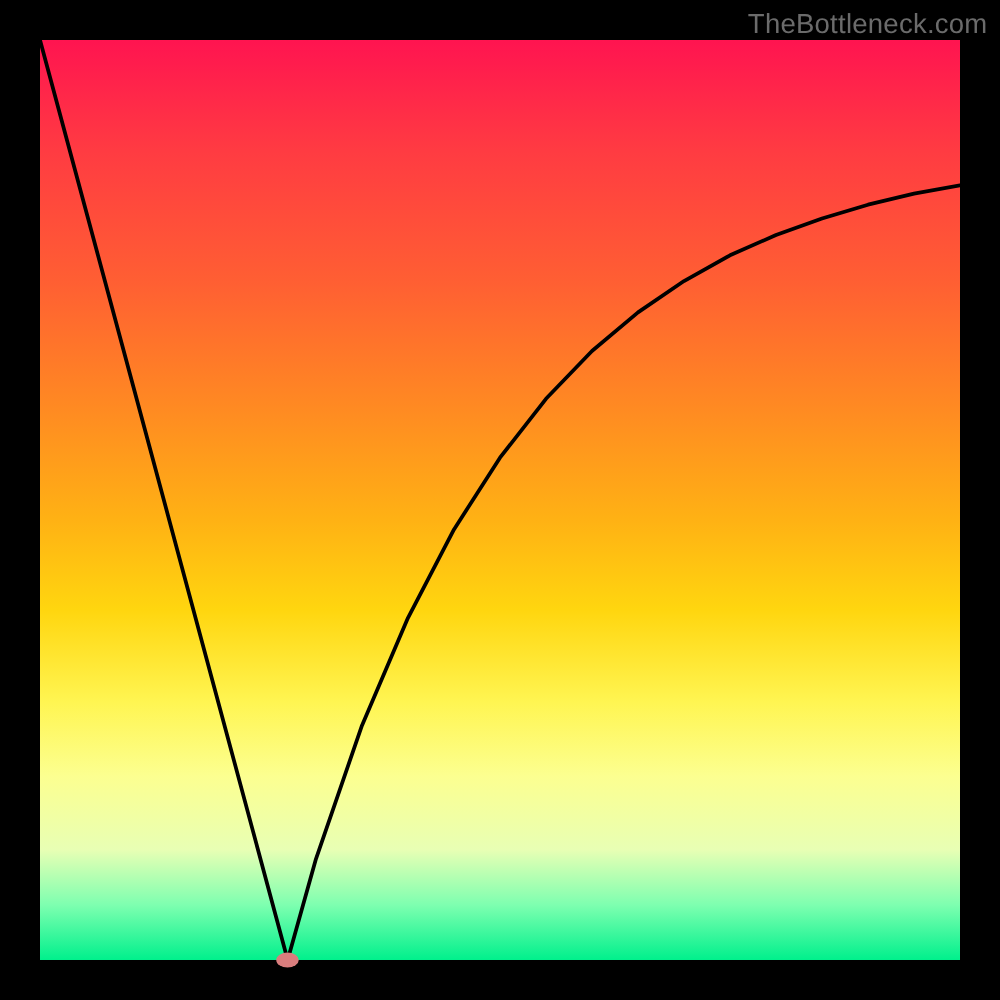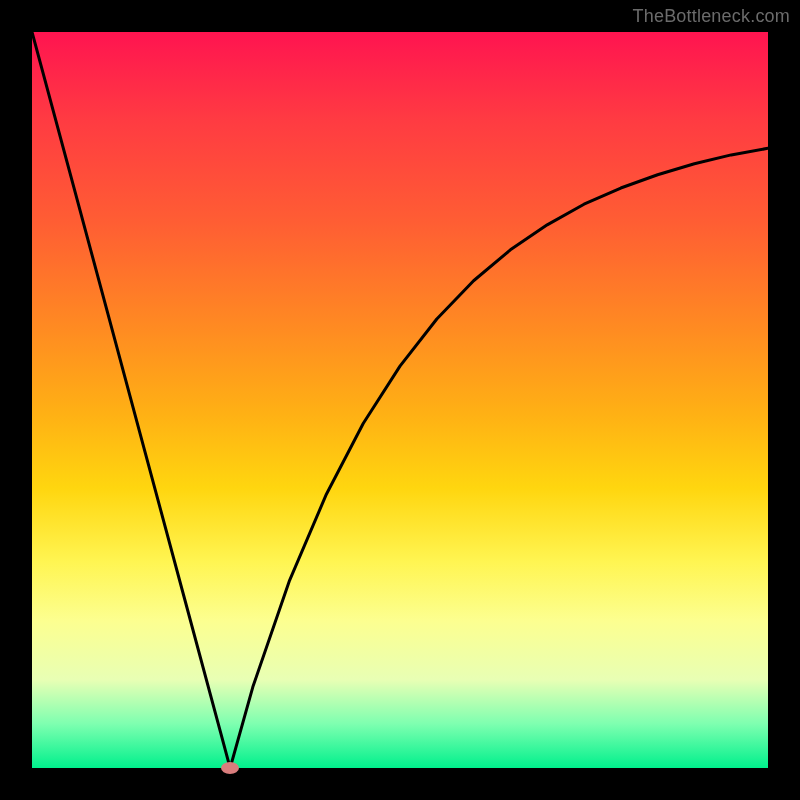--- a/index.html
+++ b/index.html
@@ -36,21 +36,21 @@
       #e8ffb4 88%,
       #7effb0 94%,
       #00f08c 100%
     );
   }
   .watermark {
     position: absolute;
     top: 6px;
     right: 10px;
     color: #6b6b6b;
-    font-size: 18px;
+    font-size: 22px;
     font-weight: 500;
     letter-spacing: 0.2px;
     user-select: none;
   }
   svg.curve {
     position: absolute;
     left: 0;
     top: 0;
     width: 736px;
     height: 736px;

